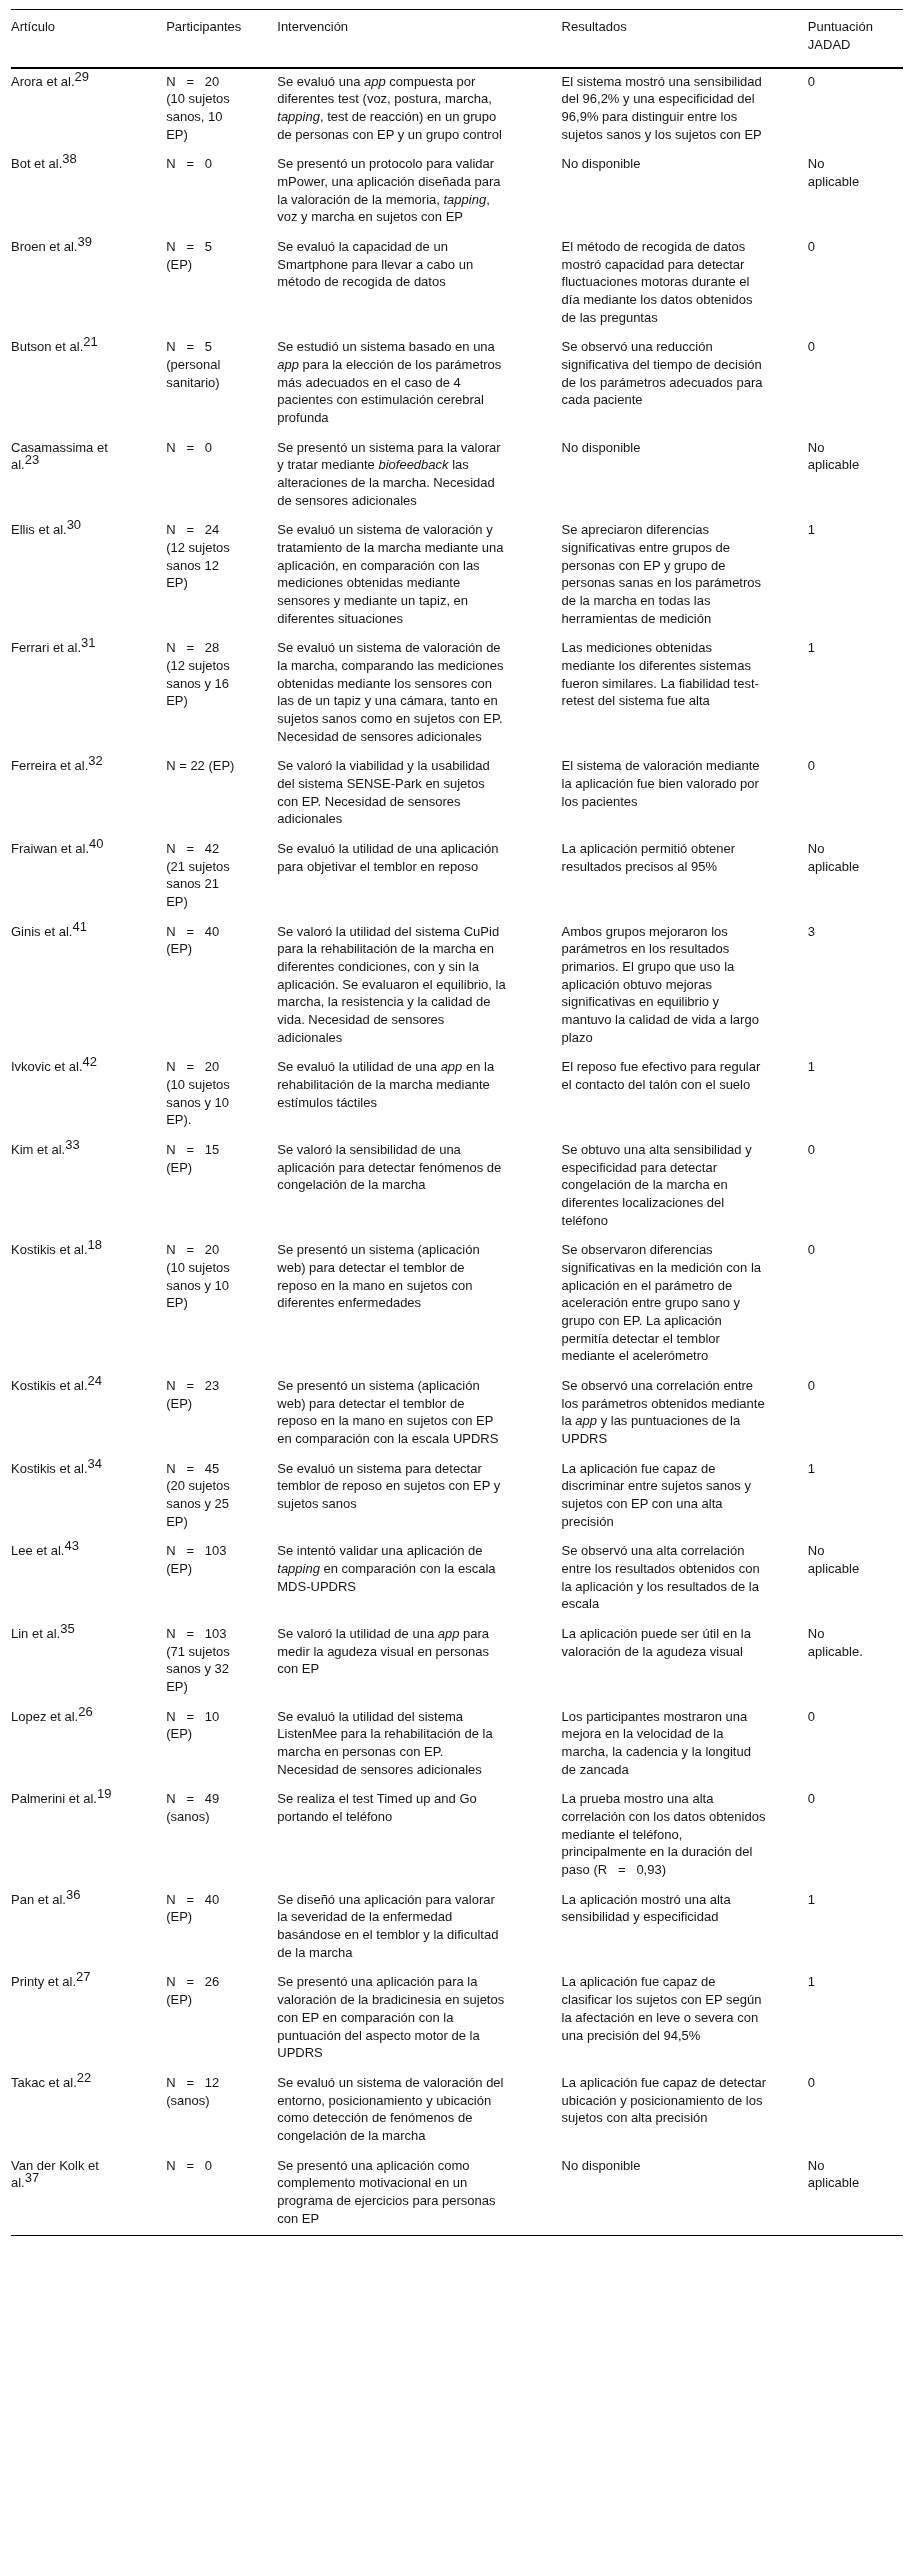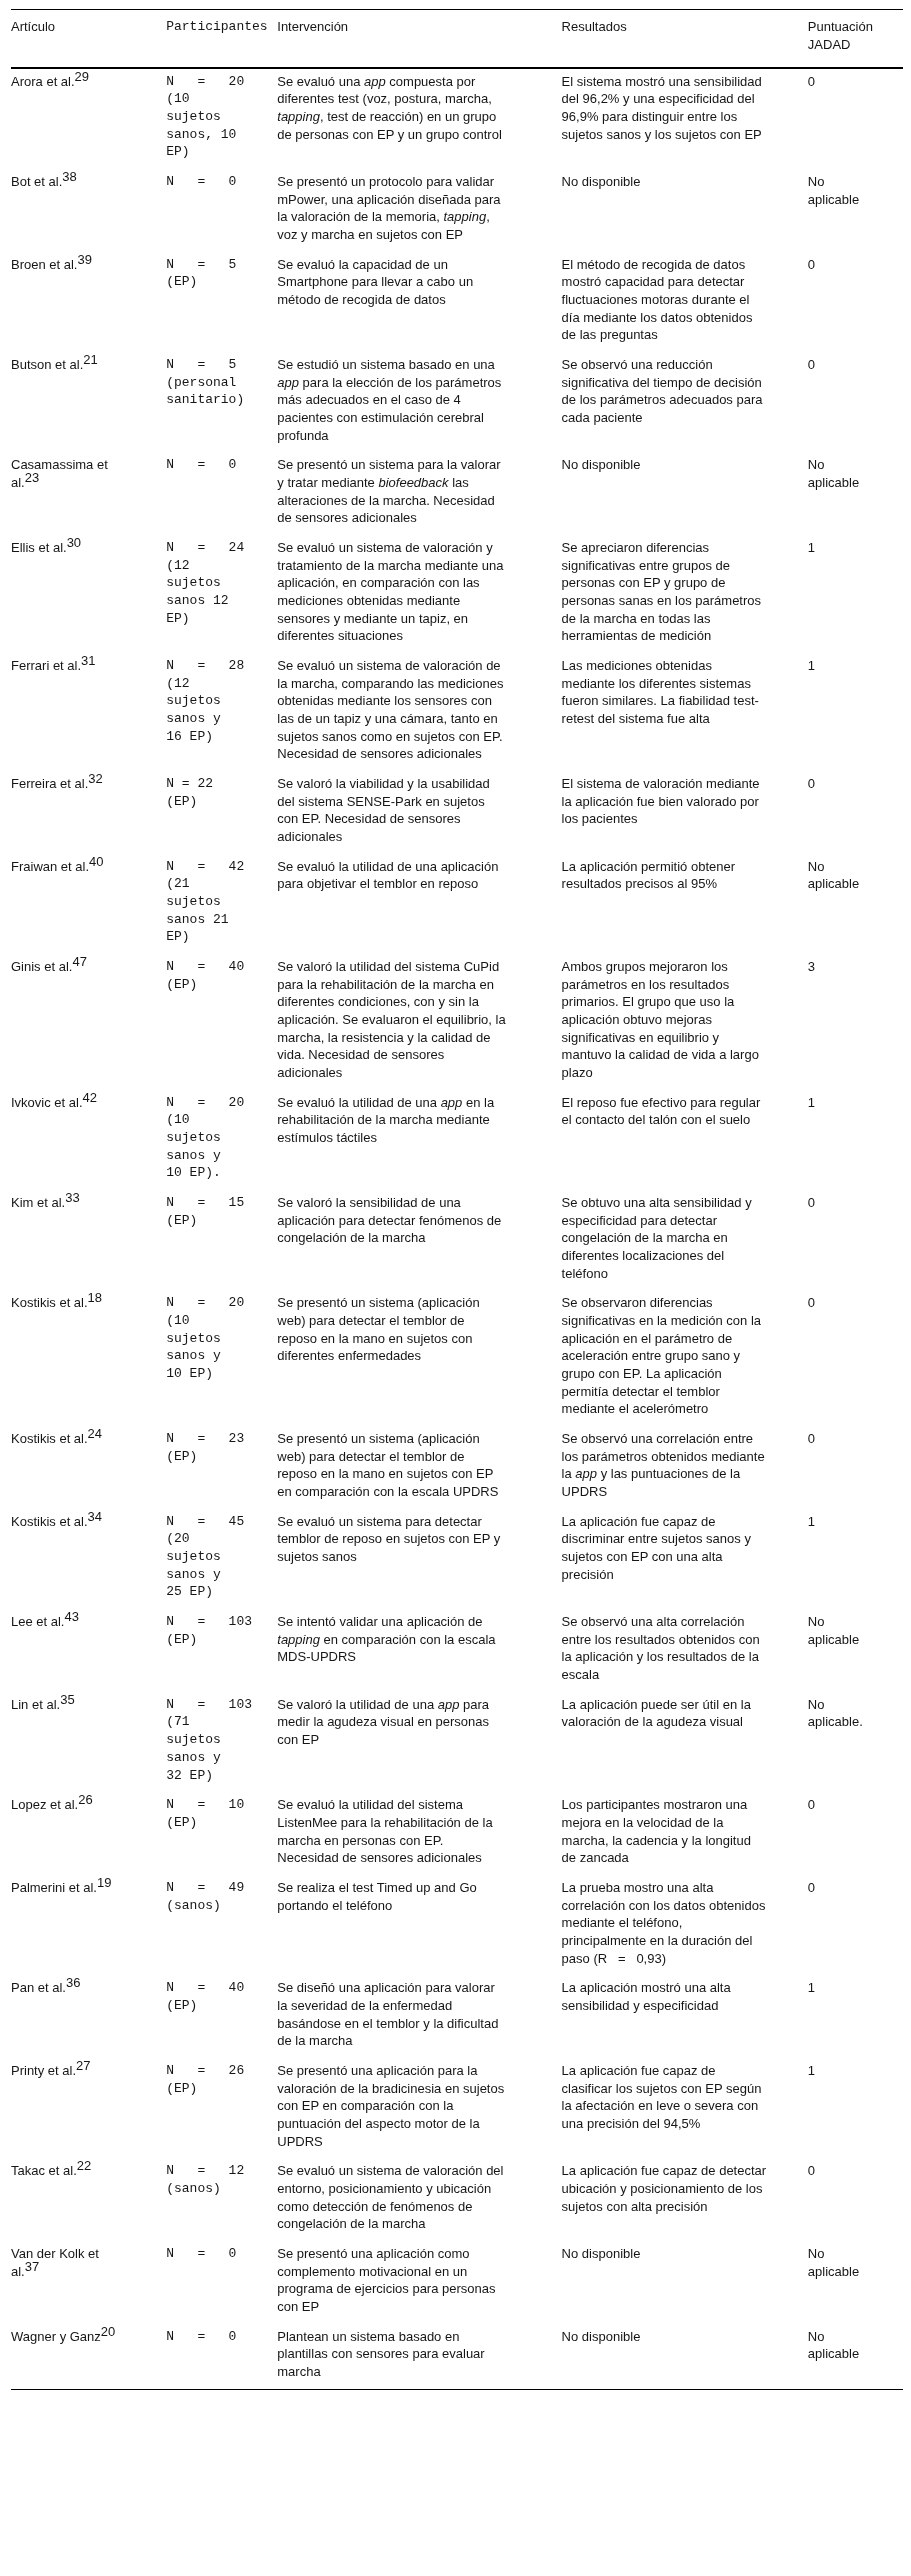--- a/index.html
+++ b/index.html
@@ -25,21 +25,21 @@
     padding: 7.4px 0 13px 0;
     line-height: 1.4;
   }
   td {
     vertical-align: top;
     padding: 3.7px 0 8.3px 0;
     line-height: 1.36;
   }
   
   .c-article { padding-right: 48px; margin-left: 32px; }
-  .c-part    { padding-right: 38px; font-family: Liberation Mono, monospace; }
+  .c-part    { padding-right: 38px; }
   .c-interv  { padding-right: 54px; }
   .c-result  { padding-right: 40px; }
   .c-jadad   { padding-right: 28.5px; }
   th.c-jadad { padding-right: 30px; margin-left: 36px; }
   sup { font-size: 13px; line-height: 0; }
   i { font-style: italic; }
   .part-n, .part-detail { display: block; white-space: pre-wrap; }
 </style>
 </head>
 <body>
@@ -166,21 +166,21 @@
     <td class="c-part">
       <span class="part-n">N&nbsp;&nbsp;&nbsp;=&nbsp;&nbsp;&nbsp;42</span>
       <span class="part-detail">(21 sujetos sanos 21 EP)</span>
     </td>
     <td class="c-interv">Se evaluó la utilidad de una aplicación para objetivar el temblor en reposo</td>
     <td class="c-result">La aplicación permitió obtener resultados precisos al 95%</td>
     <td class="c-jadad">No aplicable</td>
   </tr>
         <tr>
     <td class="c-article">
-      <span>Ginis et al.<sup>47</sup></span>
+      <span>Ginis et al.<sup>41</sup></span>
     </td>
     <td class="c-part">
       <span class="part-n">N&nbsp;&nbsp;&nbsp;=&nbsp;&nbsp;&nbsp;40</span>
       <span class="part-detail">(EP)</span>
     </td>
     <td class="c-interv">Se valoró la utilidad del sistema CuPid para la rehabilitación de la marcha en diferentes condiciones, con y sin la aplicación. Se evaluaron el equilibrio, la marcha, la resistencia y la calidad de vida. Necesidad de sensores adicionales</td>
     <td class="c-result">Ambos grupos mejoraron los parámetros en los resultados primarios. El grupo que uso la aplicación obtuvo mejoras significativas en equilibrio y mantuvo la calidad de vida a largo plazo</td>
     <td class="c-jadad">3</td>
   </tr>
         <tr>
@@ -332,28 +332,16 @@
       <span>Van der Kolk et al.<sup>37</sup></span>
     </td>
     <td class="c-part">
       <span class="part-n">N&nbsp;&nbsp;&nbsp;=&nbsp;&nbsp;&nbsp;0</span>
 
     </td>
     <td class="c-interv">Se presentó una aplicación como complemento motivacional en un programa de ejercicios para personas con EP</td>
     <td class="c-result">No disponible</td>
     <td class="c-jadad">No aplicable</td>
   </tr>
-        <tr>
-    <td class="c-article">
-      <span>Wagner y Ganz<sup>20</sup></span>
-    </td>
-    <td class="c-part">
-      <span class="part-n">N&nbsp;&nbsp;&nbsp;=&nbsp;&nbsp;&nbsp;0</span>
-
-    </td>
-    <td class="c-interv">Plantean un sistema basado en plantillas con sensores para evaluar marcha</td>
-    <td class="c-result">No disponible</td>
-    <td class="c-jadad">No aplicable</td>
-  </tr>
       </tbody>
   </table>
 </div>
 
 
 </body></html>

